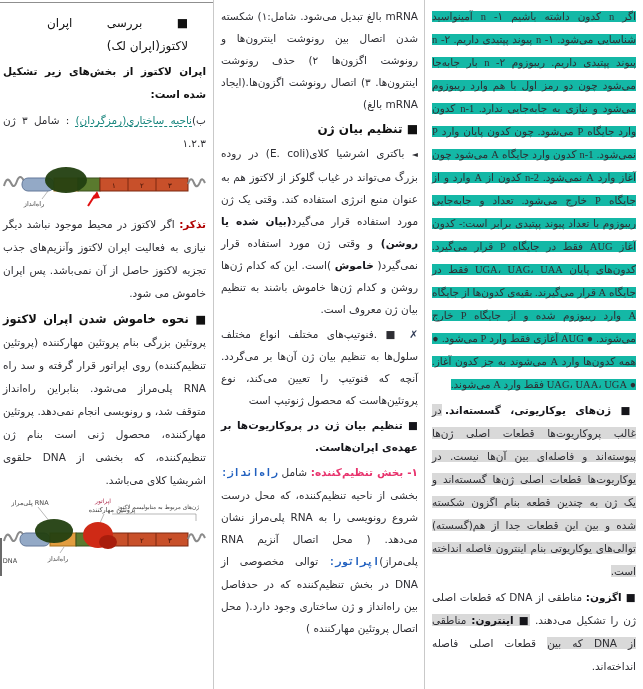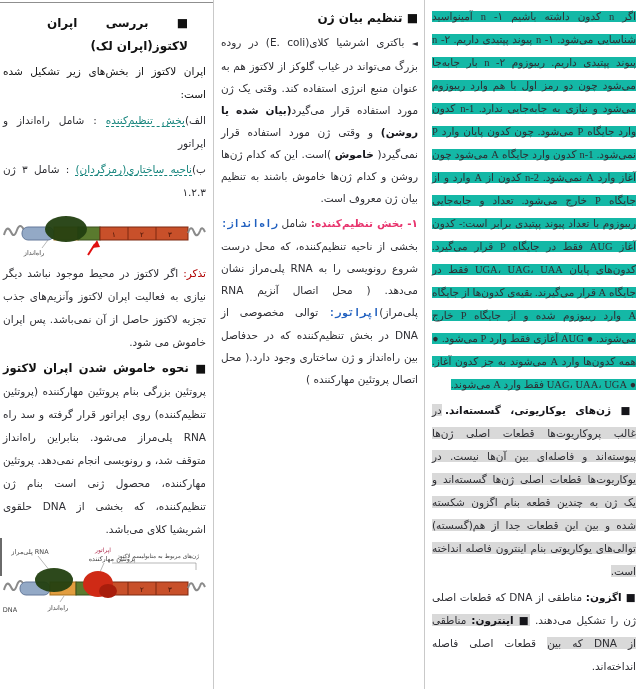--- a/index.html
+++ b/index.html
@@ -18,26 +18,26 @@
   .col-middle { left:216px; width:207px; padding:5px 5px 0 5px; font-size:10.5px; line-height:22px; }
   .col-left   { left:0px;   width:212px; padding:12px 6px 0 3px; font-size:10.5px; line-height:23px; }
 
   p { margin:0 0 3px 0; }
   .hl-y { background:#14b8a6;font-family:Liberation Serif, serif; }
   .hl-g { background:#d9d9d9; }
   .bold { font-weight:bold; color:#15151a; }
   .red   { color:#e8336d; font-weight:bold; }
   .blue  { color:#1f5fbf; font-weight:bold;font-family:Liberation Mono, monospace; }
   .teal  { color:#17857d; border-bottom:1px dashed #17857d; }
-  .maroon{ color:#b00000; font-weight:normal; }
+  .maroon{ color:#b00000; font-weight:bold; }
   .mark  { color:#2f3a55; font-weight:bold; font-style:italic; }
   .bullet{ font-size:8px; }
 
-  .title { font-weight:bold; font-size:12px; color:#111; padding-right:18px; margin-bottom:2px;margin-left:44px; }
-  .subtitle { font-weight:normal; color:#111; }
+  .title { font-weight:normal; font-size:12px; color:#111; padding-right:18px; margin-bottom:2px;margin-left:44px; }
+  .subtitle { font-weight:bold; color:#111; }
   .mid-header { font-weight:bold; font-size:12px; color:#111; margin:2px 0 2px 0; }
   .sec-header { font-weight:bold; font-size:11.5px; color:#111; }
 
   .diagram { display:block; margin:2px auto 3px auto; }
   svg text { font-family:"DejaVu Sans", sans-serif; direction:rtl; }
 </style>
 </head>
 <body>
 
 <div class="page">
@@ -55,36 +55,38 @@
       <span class="bold">■ ژن‌های یوکاریوتی، گسسته‌اند.</span>
       <span class="hl-g">در غالب پروکاریوت‌ها قطعات اصلی ژن‌ها پیوسته‌اند و فاصله‌ای بین آن‌ها نیست. در یوکاریوت‌ها قطعات اصلی ژن‌ها گسسته‌اند و یک ژن به چندین قطعه بنام اگزون شکسته شده و بین این قطعات جدا از هم(گسسته) توالی‌های یوکاریوتی بنام اینترون فاصله انداخته است.</span>
     </p>
     <p>
       <span class="bold">■ اگزون:</span><span> مناطقی از DNA که قطعات اصلی ژن را تشکیل می‌دهند. </span><span class="hl-g"><span class="bold">■ اینترون:</span><span> مناطقی از DNA که بین</span></span><span> قطعات اصلی فاصله انداخته‌اند.</span>
     </p>
 
   </div>
 
   <div class="col col-middle">
+    <p>mRNA بالغ تبدیل می‌شود. شامل:۱) شکسته شدن اتصال بین رونوشت اینترون‌ها و رونوشت اگزون‌ها ۲) حذف رونوشت اینترون‌ها. ۳) اتصال رونوشت اگزون‌ها.(ایجاد mRNA بالغ)</p>
     <p class="mid-header">■ تنظیم بیان ژن</p>
     <p>
       <span class="bullet">◄</span><span> باکتری اشرشیا کلای(E. coli) در روده بزرگ می‌تواند در غیاب گلوکز از لاکتوز هم به عنوان منبع انرژی استفاده کند. وقتی یک ژن مورد استفاده قرار می‌گیرد</span><span class="bold">(بیان شده یا روشن)</span><span> و وقتی ژن مورد استفاده قرار نمی‌گیرد( </span><span class="bold">خاموش</span><span> )است. این که کدام ژن‌ها روشن و کدام ژن‌ها خاموش باشند به تنظیم بیان ژن معروف است.</span>
     </p>
+    <p>
+      <span class="mark">✗</span><span> ■ .فنوتیپ‌های مختلف انواع مختلف سلول‌ها به تنظیم بیان ژن آن‌ها بر می‌گردد. آنچه که فنوتیپ را تعیین می‌کند، نوع پروتئین‌هاست که محصول ژنوتیپ است</span>
+    </p>
+    <p class="bold">■ تنظیم بیان ژن در پروکاریوت‌ها بر عهده‌ی اپران‌هاست.</p>
     <p>
       <span class="red">۱- بخش تنظیم‌کننده:</span><span> شامل </span><span class="blue">راه‌انداز:</span><span> بخشی از ناحیه تنظیم‌کننده، که محل درست شروع رونویسی را به RNA پلی‌مراز نشان می‌دهد. ( محل اتصال آنزیم RNA پلی‌مراز)</span><span class="blue">اپراتور:</span><span> توالی مخصوصی از DNA در بخش تنظیم‌کننده که در حدفاصل بین راه‌انداز و ژن ساختاری وجود دارد.( محل اتصال پروتئین مهارکننده )</span>
     </p>
 
   </div>
 
   <div class="col col-left">
     <p class="title">■ بررسی اپران لاکتوز(اپران لک)</p>
     <p class="subtitle">اپران لاکتوز از بخش‌های زیر تشکیل شده است:</p>
-    <p>
-      <span>الف)</span><span class="teal">بخش تنظیم‌کننده</span><span> : شامل راه‌انداز و اپراتور</span>
-    </p>
     <p>
       <span>ب)</span><span class="teal">ناحیه ساختاری(رمزگردان)</span><span> : شامل ۳ ژن ۱.۲.۳</span>
     </p>
 
     <svg class="diagram" width="206" height="52" viewBox="0 0 206 52">
       <path d="M4,28 q3,-11 7,-3 q3,7 6,-2 q3,-8 7,0" stroke="#8a8a8a" stroke-width="2" fill="none"></path>
       <rect x="22" y="20" width="32" height="13" rx="6" fill="#93a9c6" stroke="#64799a"></rect>
       <rect x="54" y="20" width="24" height="13" fill="#e29d3f" stroke="#a8701c"></rect>
       <rect x="78" y="20" width="22" height="13" fill="#5a7a2e" stroke="#3a511c"></rect>
       <rect x="100" y="20" width="88" height="13" fill="#c8502a" stroke="#7c2810"></rect>

